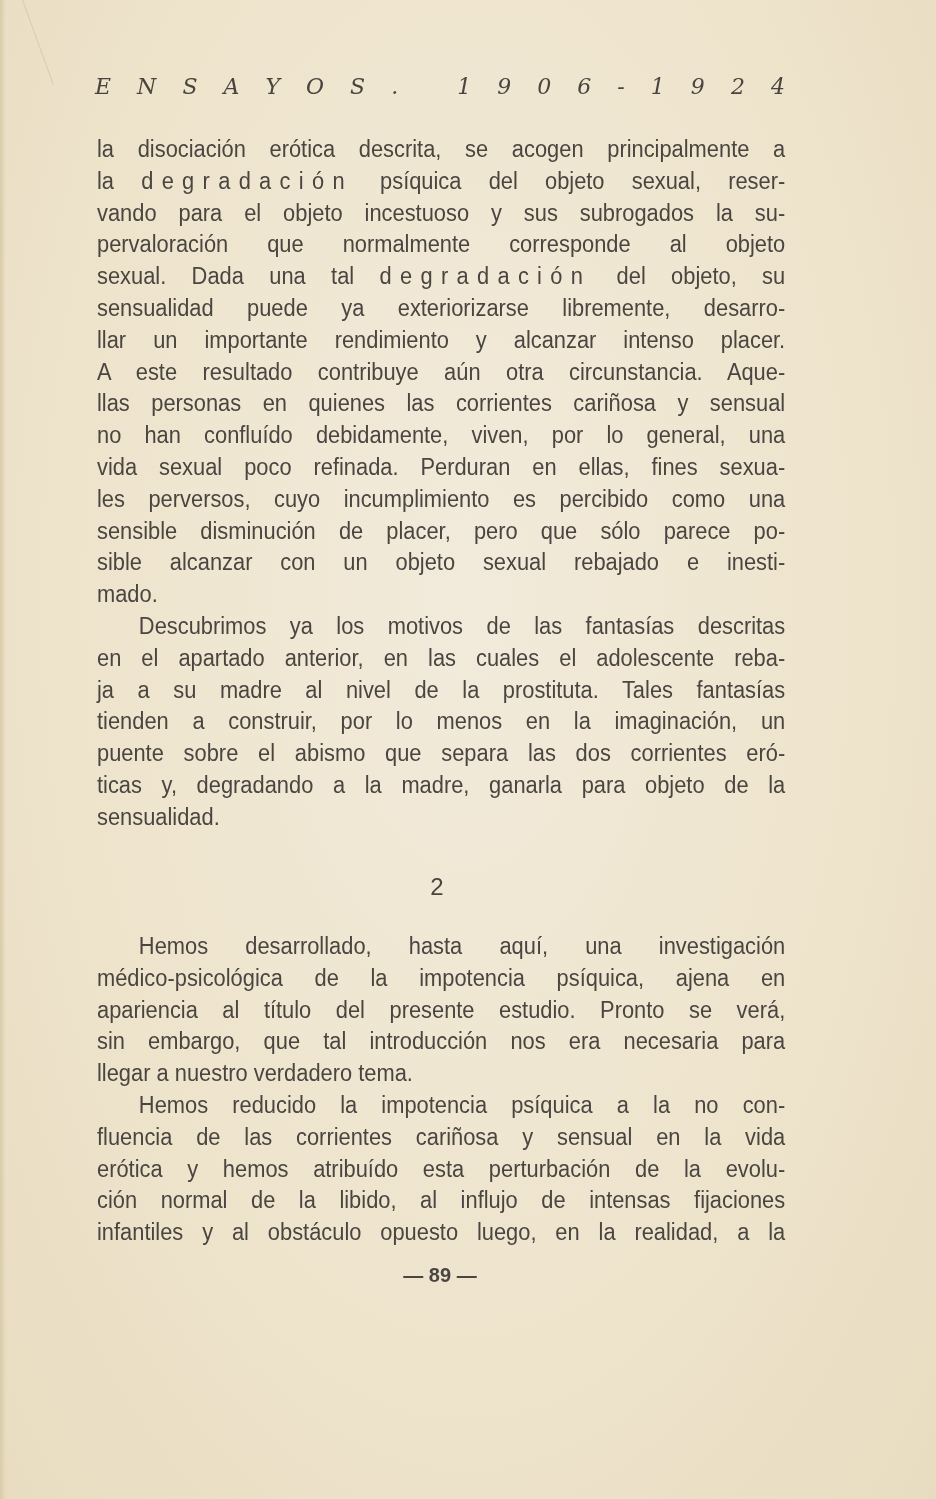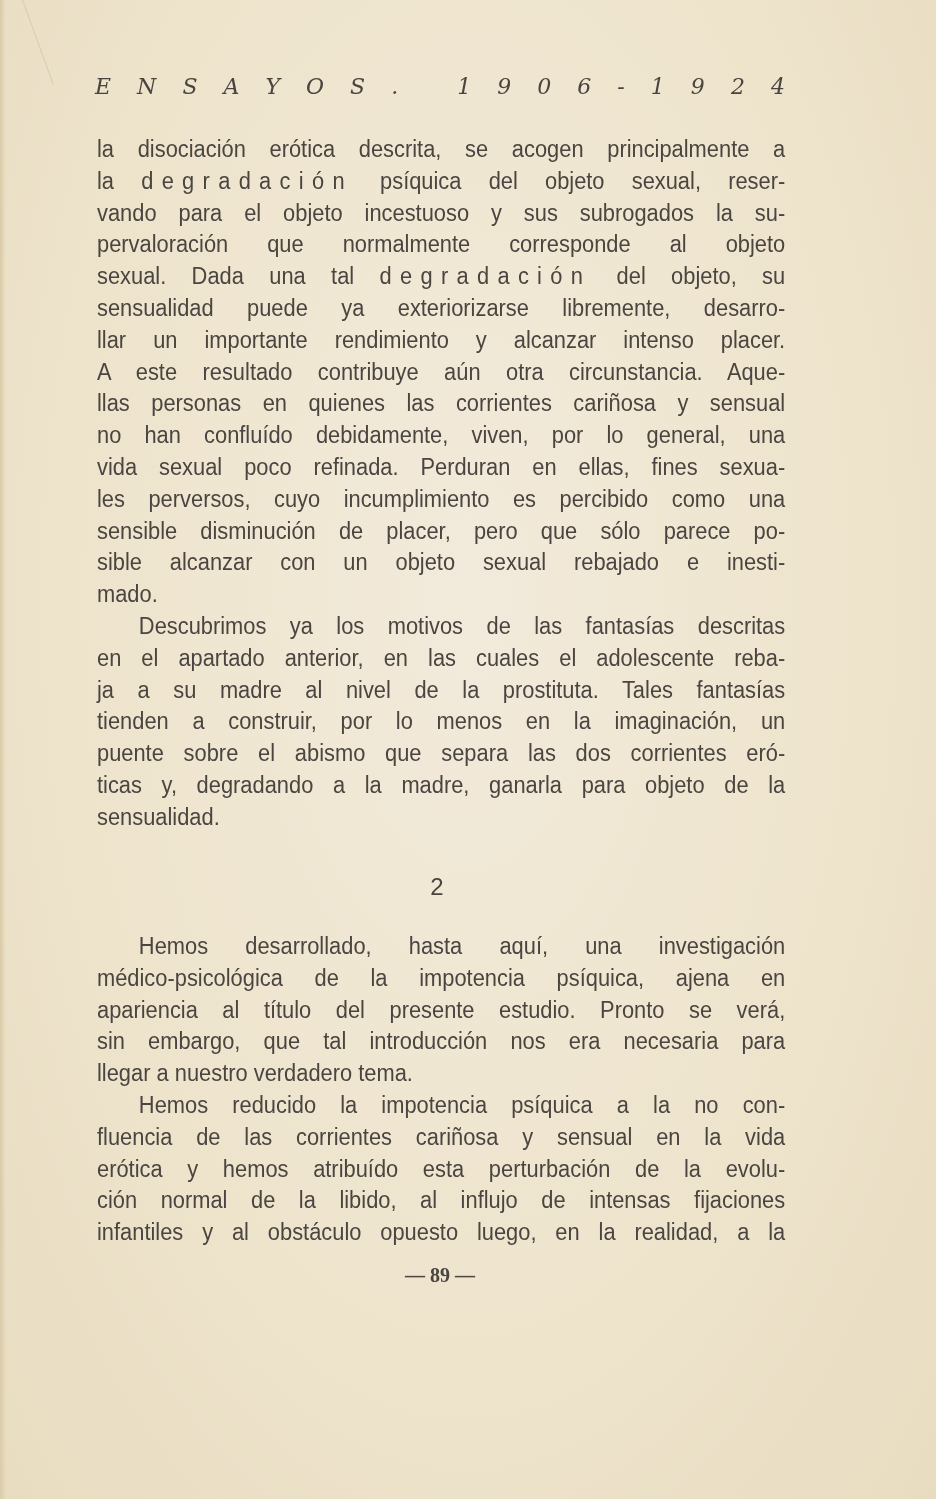--- a/index.html
+++ b/index.html
@@ -87,21 +87,21 @@
     text-align: center;
     font-family: "Liberation Sans", sans-serif;
     font-size: 24px;
     color: #4a4540;
   }
   .page-number {
     position: absolute;
     left: 0; width: 880px;
     top: 1264px;
     text-align: center;
-    font-family: Liberation Serif, serif;
+    font-family: Liberation Sans, sans-serif;
     font-weight: bold;
     font-size: 20px;
     color: #4a4540;
   }
 </style>
 </head>
 <body>
 
 <div class="page">
   <div class="edge-left"></div>

